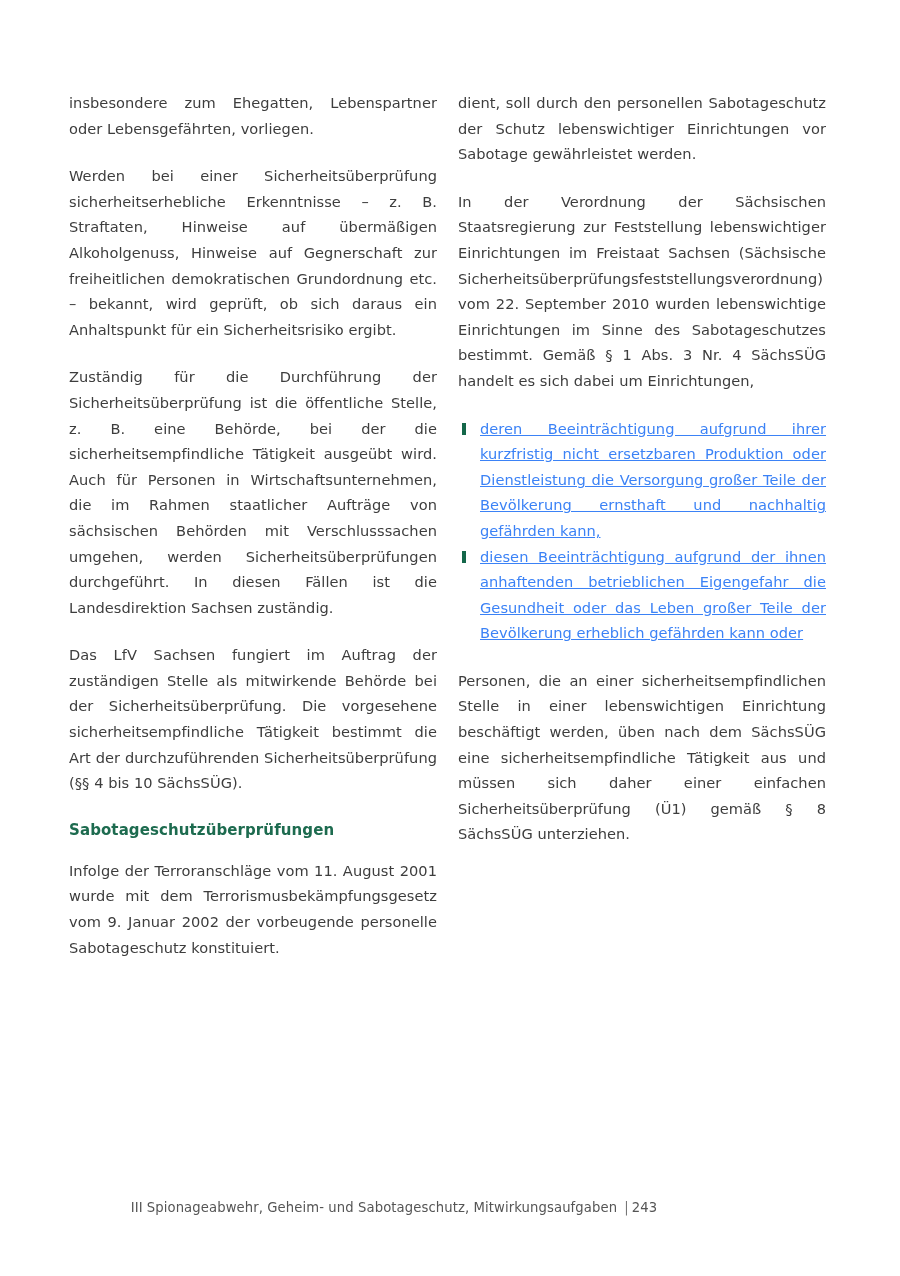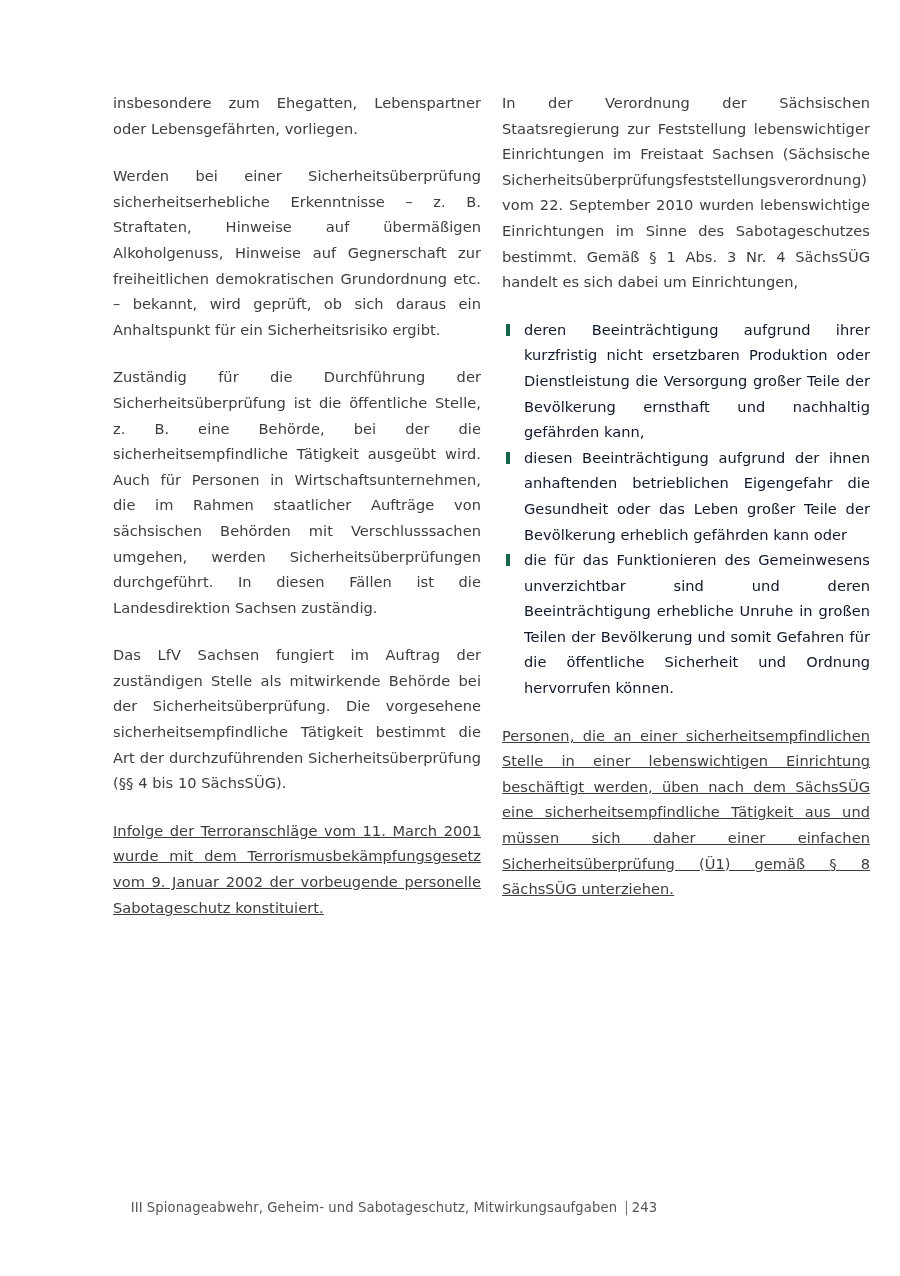--- a/index.html
+++ b/index.html
@@ -23,38 +23,37 @@
     height: 1276px;
   }
 
   .columns {
     position: absolute;
     left: 69px;
     top: 90px;
     width: 763px;
     display: flex;
     gap: 21px;
-    margin-left: 44px;
   }
 
   .col {
     width: 368px;
   }
 
   p.para {
     margin: 0 0 22px 0;
     font-size: 14.6px;
     line-height: 25.6px;
     text-align: justify;
     text-justify: inter-word;
     color: #3d3d3d;
     letter-spacing: 0.05px;
     hyphens: manual;
   }
-  p.para:last-child { margin-bottom: 0; text-decoration: underline; }
+  p.para:last-child { margin-bottom: 0; }
 
   p.para.tight { margin-bottom: 0; }
 
   h2.section-heading {
     margin: 8px 0 16px 0;
     font-size: 15px;
     line-height: 24px;
     font-weight: bold;
     color: #1d6b4f;
     letter-spacing: 0.1px;
@@ -65,22 +64,23 @@
     margin: 0 0 22px 0;
     padding: 0;
   }
   ul.bullets li {
     position: relative;
     padding-left: 22px;
     margin: 0 0 0 0;
     font-size: 14.6px;
     line-height: 25.6px;
     text-align: justify;
-    color: #0f172a;
+    color: #3b82f6;
     letter-spacing: 0.05px;
+    text-decoration: underline;
   }
   ul.bullets li .bullet-mark {
     position: absolute;
     left: 4px;
     top: 7px;
     width: 4px;
     height: 12px;
     background: #14674a;
     display: block;
   }
@@ -117,39 +117,37 @@
 <div class="page">
 
   <div class="columns">
 
     <div class="col">
       <p class="para">insbesondere zum Ehegatten, Lebenspartner oder Lebensgefährten, vorliegen.</p>
       <p class="para">Werden bei einer Sicherheitsüberprüfung sicherheitserhebliche Erkenntnisse – z. B. Straftaten, Hinweise auf übermäßigen Alkoholgenuss, Hinweise auf Gegnerschaft zur freiheitlichen demokratischen Grundordnung etc. – bekannt, wird geprüft, ob sich daraus ein Anhaltspunkt für ein Sicherheitsrisiko ergibt.</p>
       <p class="para">Zuständig für die Durchführung der Sicherheitsüberprüfung ist die öffentliche Stelle, z. B. eine Behörde, bei der die sicherheitsempfindliche Tätigkeit ausgeübt wird. Auch für Personen in Wirtschaftsunternehmen, die im Rahmen staatlicher Aufträge von sächsischen Behörden mit Verschlusssachen umgehen, werden Sicherheitsüberprüfungen durchgeführt. In diesen Fällen ist die Landesdirektion Sachsen zuständig.</p>
       <p class="para">Das LfV Sachsen fungiert im Auftrag der zuständigen Stelle als mitwirkende Behörde bei der Sicherheitsüberprüfung. Die vorgesehene sicherheitsempfindliche Tätigkeit bestimmt die Art der durchzuführenden Sicherheitsüberprüfung (§§ 4 bis 10 SächsSÜG).</p>
 
+      <h2 class="section-heading">Sabotageschutzüberprüfungen</h2>
 
-      <p class="para">Infolge der Terroranschläge vom 11. March 2001 wurde mit dem Terrorismusbekämpfungsgesetz vom 9. Januar 2002 der vorbeugende personelle Sabotageschutz konstituiert.</p>
+      <p class="para">Infolge der Terroranschläge vom 11. August 2001 wurde mit dem Terrorismusbekämpfungsgesetz vom 9. Januar 2002 der vorbeugende personelle Sabotageschutz konstituiert.</p>
     </div>
 
     <div class="col">
+      <p class="para">dient, soll durch den personellen Sabotageschutz der Schutz lebenswichtiger Einrichtungen vor Sabotage gewährleistet werden.</p>
       <p class="para">In der Verordnung der Sächsischen Staatsregierung zur Feststellung lebenswichtiger Einrichtungen im Freistaat Sachsen (Sächsische Sicherheitsüberprüfungsfeststellungsverordnung) vom 22. September 2010 wurden lebenswichtige Einrichtungen im Sinne des Sabotageschutzes bestimmt. Gemäß § 1 Abs. 3 Nr. 4 SächsSÜG handelt es sich dabei um Einrichtungen,</p>
 
       <ul class="bullets">
         <li>
           <span class="bullet-mark"></span>
           <span class="li-text">deren Beeinträchtigung aufgrund ihrer kurzfristig nicht ersetzbaren Produktion oder Dienstleistung die Versorgung großer Teile der Bevölkerung ernsthaft und nachhaltig gefährden kann,</span>
         </li>
         <li>
           <span class="bullet-mark"></span>
           <span class="li-text">diesen Beeinträchtigung aufgrund der ihnen anhaftenden betrieblichen Eigengefahr die Gesundheit oder das Leben großer Teile der Bevölkerung erheblich gefährden kann oder</span>
-        </li>
-        <li>
-          <span class="bullet-mark"></span>
-          <span class="li-text">die für das Funktionieren des Gemeinwesens unverzichtbar sind und deren Beeinträchtigung erhebliche Unruhe in großen Teilen der Bevölkerung und somit Gefahren für die öffentliche Sicherheit und Ordnung hervorrufen können.</span>
         </li>
       </ul>
 
       <p class="para tight">Personen, die an einer sicherheitsempfindlichen Stelle in einer lebenswichtigen Einrichtung beschäftigt werden, üben nach dem SächsSÜG eine sicherheitsempfindliche Tätigkeit aus und müssen sich daher einer einfachen Sicherheitsüberprüfung (Ü1) gemäß § 8 SächsSÜG unterziehen.</p>
     </div>
 
   </div>
 
   <div class="footer">
     <span class="footer-prefix">III</span><span>Spionageabwehr, Geheim- und Sabotageschutz, Mitwirkungsaufgaben</span><span class="footer-sep">|</span><span class="footer-page">243</span>

